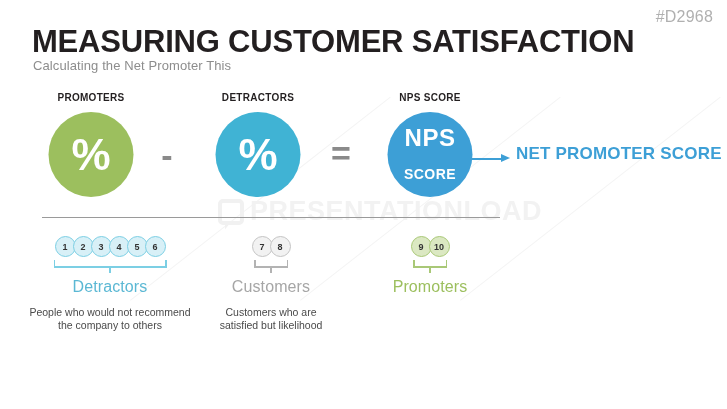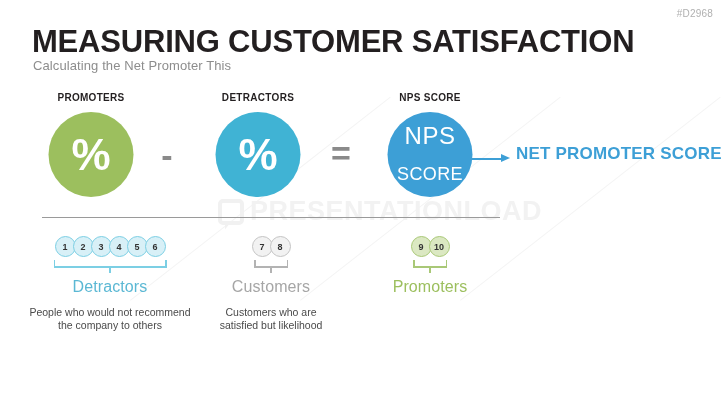--- a/index.html
+++ b/index.html
@@ -53,21 +53,21 @@
     z-index: 0;
   }
   .wm-diag.d1 { left: 130px; top: 300px; width: 330px; transform: rotate(-38deg); }
   .wm-diag.d2 { left: 300px; top: 300px; width: 330px; transform: rotate(-38deg); }
   .wm-diag.d3 { left: 460px; top: 300px; width: 330px; transform: rotate(-38deg); }
 
   
   #doc-code {
     position: absolute;
     right: 14px; top: 8px;
-    font-size: 10px;
+    font-size: 16px;
     color: #b0b0b0;
     letter-spacing: 0.2px;
   }
   #page-title {
     position: absolute;
     left: 32px; top: 24px;
     font-size: 31px;
     font-weight: bold;
     color: #231f20;
     letter-spacing: -0.2px;
@@ -104,27 +104,27 @@
     transform: translateX(-50%);
     z-index: 2;
   }
   .big-circle .pct {
     font-size: 44px;
     font-weight: bold;
     line-height: 1;
   }
   .big-circle .nps-main {
     font-size: 24px;
-    font-weight: normal;
+    font-weight: bold;
     line-height: 1.0;
     letter-spacing: 0.5px;
   }
   .big-circle .nps-sub {
-    font-size: 18px;
-    font-weight: normal;
+    font-size: 14px;
+    font-weight: bold;
     line-height: 1.1;
     letter-spacing: 0.4px;
     margin-top: 17px;
   }
   .operator {
     position: absolute;
     color: #8a8a8a;
     font-weight: bold;
     z-index: 3;
     transform: translateX(-50%);

